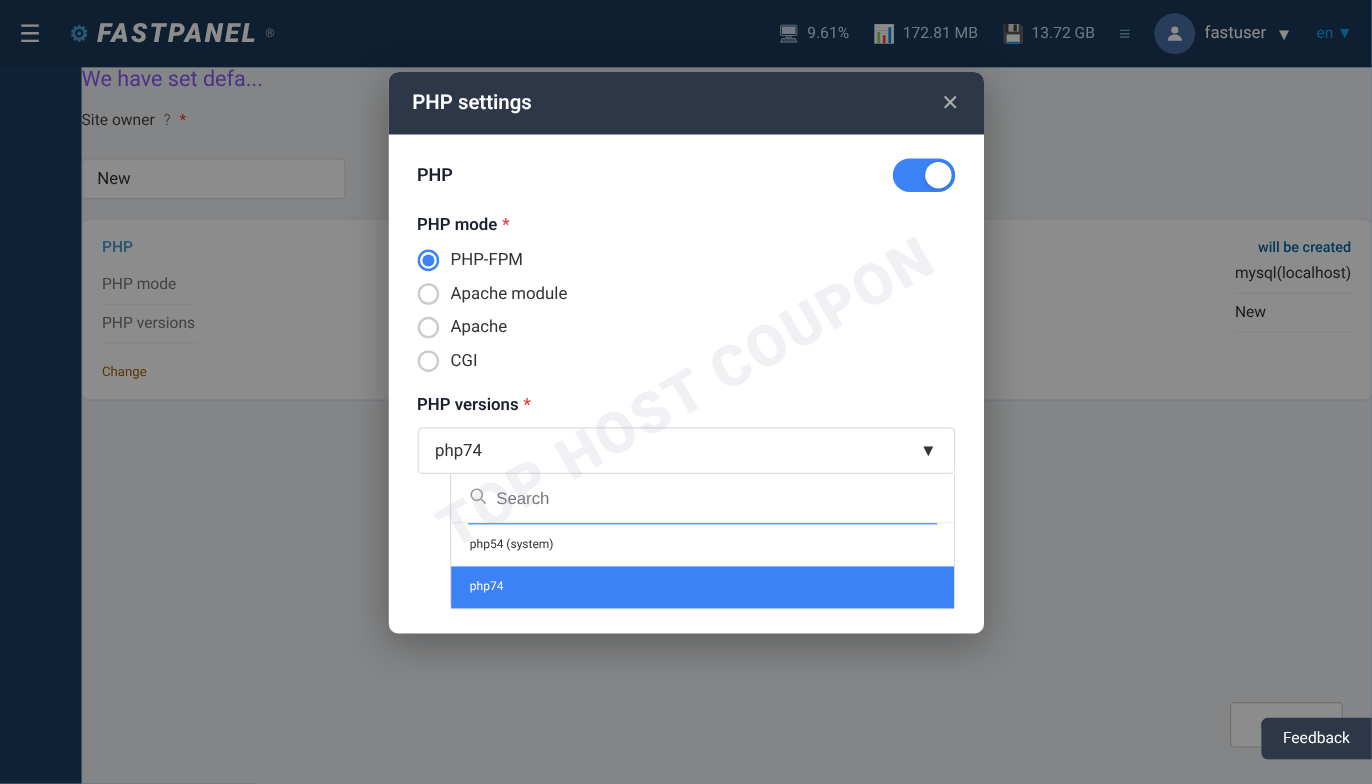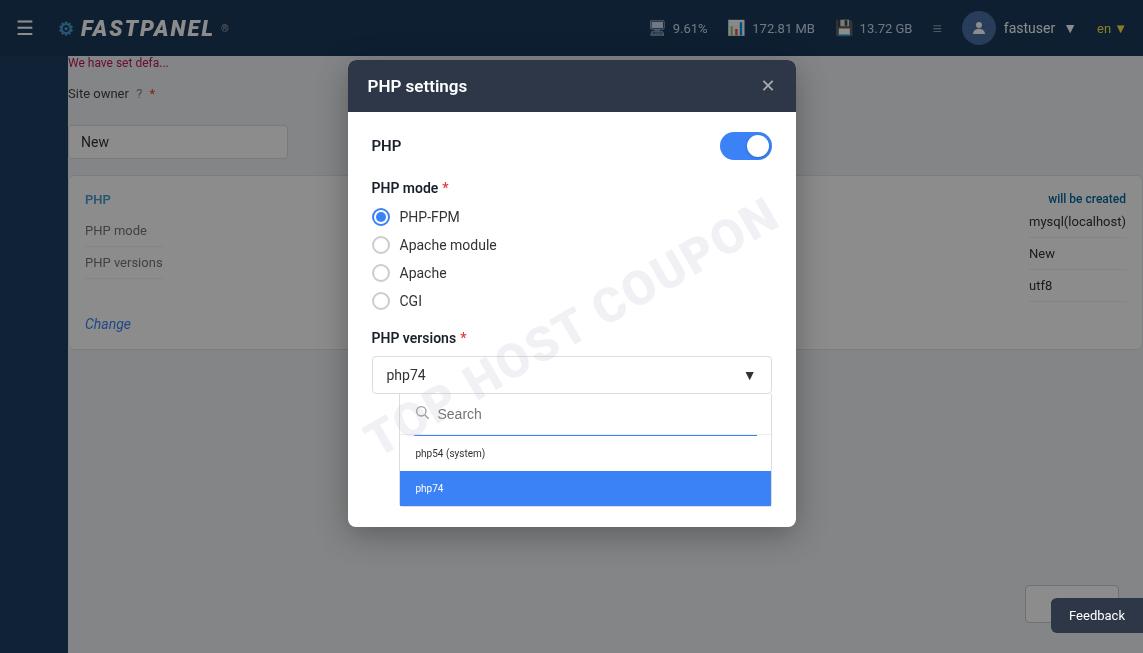--- a/index.html
+++ b/index.html
@@ -58,21 +58,21 @@
       cursor: pointer;
     }
     .navbar-avatar {
       width: 34px; height: 34px;
       background: #4a6fa5;
       border-radius: 50%;
       display: flex; align-items: center; justify-content: center;
       color: white; font-size: 16px;
     }
     .navbar-lang {
-      color: #fde047;
+      color: #0ea5e9;
       font-size: 13px;
       cursor: pointer;
       display: flex;
       align-items: flex-end;
       gap: 3px;
     }
 
     
     .main-content {
       background: #f0f2f5;
@@ -94,22 +94,22 @@
       bottom: 0;
       background: #1e3f63;
     }
 
     
     .bg-page {
       position: absolute;
       top: 0; left: 0; right: 0; bottom: 0;
     }
     .bg-text {
-      color: #be185d;
-      font-size: 12px;
+      color: #8b5cf6;
+      font-size: 18px;
       margin-bottom: 16px;
     }
     .bg-label {
       font-size: 13px;
       color: #444;
       margin-bottom: 24px;
     }
     .bg-input {
       background: white;
       border: 1px solid #ddd;
@@ -147,21 +147,21 @@
       display: flex;
       align-items: flex-start;
       justify-content: center;
       padding-top: 60px;
     }
 
     
     .dialog {
       background: white;
       border-radius: 8px;
-      width: 448px;
+      width: 496px;
       box-shadow: 0 8px 32px rgba(0,0,0,0.3);
       overflow: visible;
       position: relative;
     }
     .dialog-header {
       background: #2d3748;
       border-radius: 8px 8px 0 0;
       padding: 16px 20px;
       display: flex;
       align-items: center;
@@ -431,27 +431,24 @@
           </div>
         </div>
         <div style="margin-left:auto; text-align:right;">
           <div class="will-be-created">will be created</div>
           <div class="bg-card-row">
             <span>mysql(localhost)</span>
           </div>
           <div class="bg-card-row">
             <span>New</span>
           </div>
-          <div class="bg-card-row">
-            <span>utf8</span>
-          </div>
         </div>
       </div>
       <div style="margin-top:12px;">
-        <span style="color:#3b82f6; font-size:14px; cursor:pointer;font-style:italic;">Change</span>
+        <span style="color:#a16207; font-size:11px; cursor:pointer;">Change</span>
       </div>
     </div>
     <div style="position:absolute; bottom:30px; right:24px;">
       <button style="background:white; border:1px solid #ccc; border-radius:4px; padding:10px 24px; font-size:14px; color:#333; cursor:pointer;">Cancel</button>
     </div>
   </div>
 </div>
 
 <div class="overlay">
 

